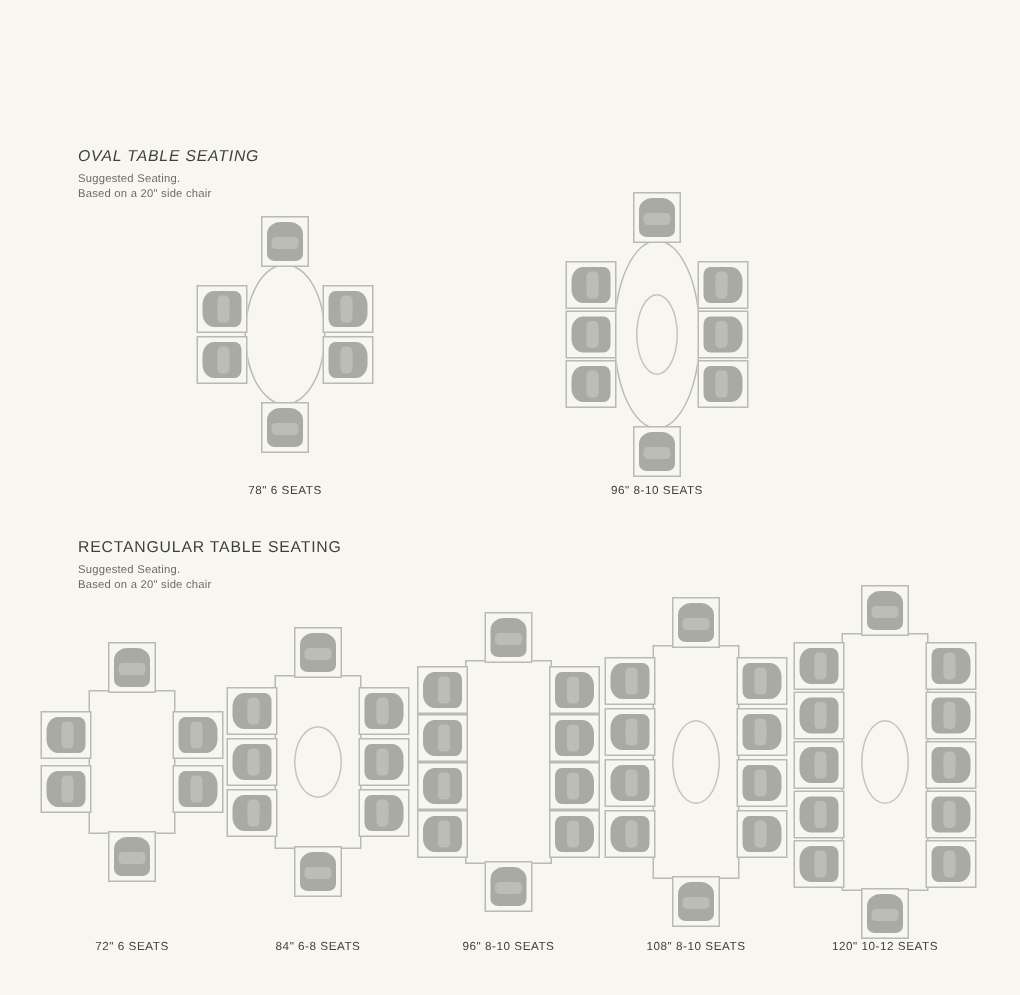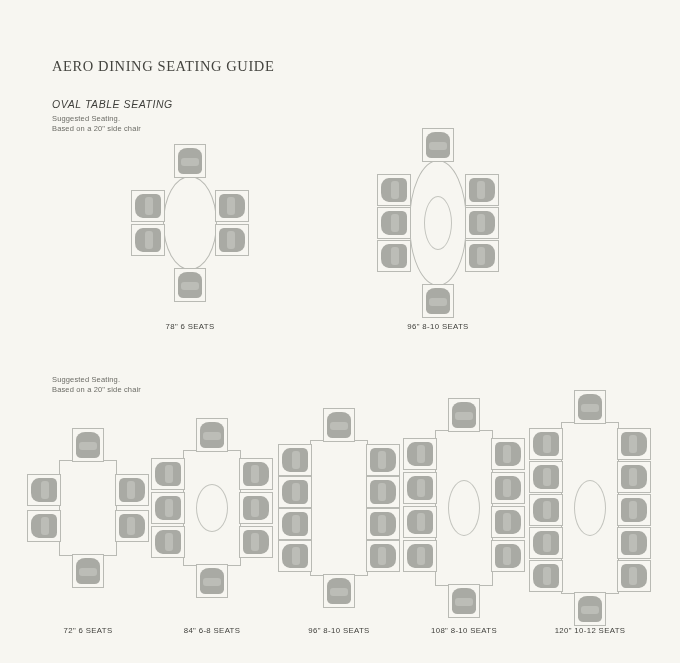--- a/index.html
+++ b/index.html
@@ -110,21 +110,20 @@
 
   .group {
     position: absolute;
   }
 </style>
 </head>
 <body>
 
 <div class="page">
 
-  <div class="main-title">AERO DINING SEATING GUIDE</div>
 
   <div class="section-title" style="left:52px; top:98px;font-style:italic;">OVAL TABLE SEATING</div>
   <div class="section-sub" style="left:52px; top:113px;">Suggested Seating.</div>
   <div class="section-sub" style="left:52px; top:123px;">Based on a 20" side chair</div>
 
   <div class="group">
 
     <div class="table-oval" style="left:163px; top:176px; width:54px; height:94px;"></div>
 
     <div class="chair" style="left:174px; top:144px; width:32px; height:34px;">
@@ -193,20 +192,21 @@
       <div class="arms" style="right:40%; left:auto; width:26%; top:6px; bottom:6px; height:auto;"></div>
     </div>
     <div class="chair" style="left:465px; top:240px; width:34px; height:32px;">
       <div class="seat" style="border-radius:18% 30% 30% 18% / 22% 38% 38% 22%;"></div>
       <div class="arms" style="right:40%; left:auto; width:26%; top:6px; bottom:6px; height:auto;"></div>
     </div>
 
     <div class="caption" style="left:438px; top:322px;">96" 8-10 SEATS</div>
   </div>
 
+  <div class="section-title" style="left:52px; top:359px;">RECTANGULAR TABLE SEATING</div>
   <div class="section-sub" style="left:52px; top:374px;">Suggested Seating.</div>
   <div class="section-sub" style="left:52px; top:384px;">Based on a 20" side chair</div>
 
   <div class="group">
     <div class="table-rect" style="left:59px; top:460px; width:58px; height:96px;"></div>
     <div class="chair" style="left:72px; top:428px; width:32px; height:34px;">
       <div class="seat"></div>
         <div class="arms"></div>
     </div>
     <div class="chair" style="left:72px; top:554px; width:32px; height:34px;">

